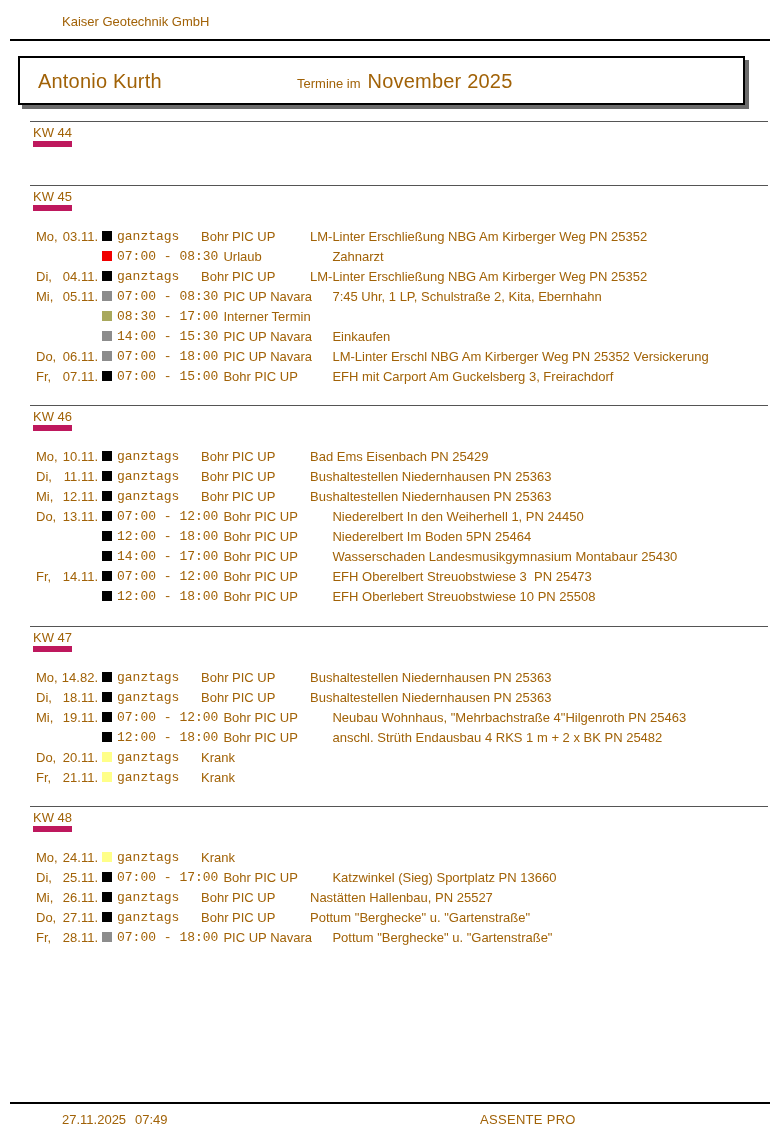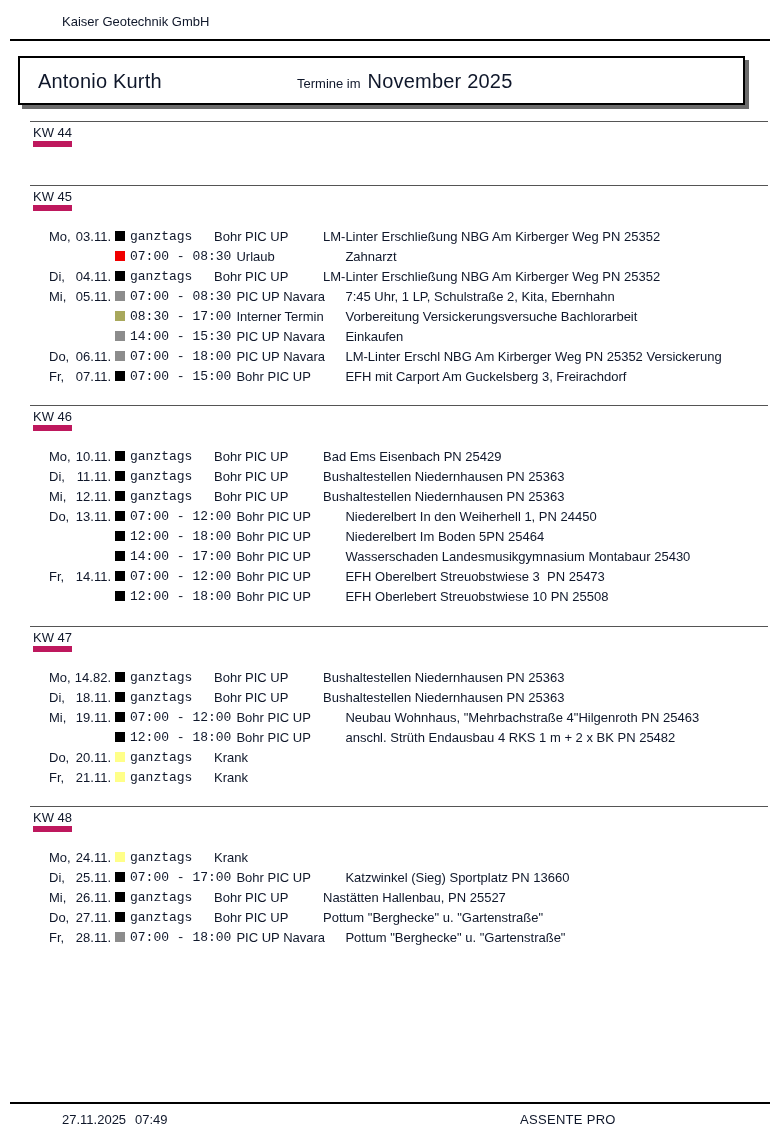--- a/index.html
+++ b/index.html
@@ -1,21 +1,21 @@
 <!DOCTYPE html>
 <html><head>
 <meta charset="utf-8">
 <style>
   html,body{margin:0;padding:0;background:#fff;}
   .page{
     position:relative;
     width:780px;height:1143px;
     background:#ffffff;
     font-family:"Liberation Sans","DejaVu Sans",sans-serif;
-    color:#0f172a;
+    color:#a16207;
     overflow:hidden;
   }
   .company{
     position:absolute;left:62px;top:14px;
     font-size:13px;
   }
   .rule-top{
     position:absolute;left:10px;top:39px;width:760px;height:2px;background:#000;
   }
   .title-box{
@@ -37,21 +37,21 @@
     position:absolute;left:30px;top:0;width:738px;height:1px;background:#555;
   }
   .week-label{
     position:absolute;left:33px;top:4px;
     font-size:13px;
     border-bottom:6px solid #be185d;
     padding-bottom:1px;
     display:inline-block;
   }
   .week-rows{
-    position:absolute;left:16px;top:41px;width:632px;
+    position:absolute;left:3px;top:41px;width:632px;
   }
   .row{
     display:flex;align-items:center;height:20px;font-size:13px;white-space:nowrap;
   }
   .cell-day{
     margin-left:33px;flex:0 0 62px;display:flex;justify-content:space-between;
   }
   .cell-square{
     margin-left:4px;flex:0 0 10px;height:10px;background:#000;
   }
@@ -62,21 +62,21 @@
     margin-left:5px;flex:0 0 104px;
   }
   .cell-desc{
     margin-left:5px;white-space:pre;
   }
   .rule-bottom{
     position:absolute;left:10px;top:1102px;width:760px;height:2px;background:#000;
   }
   .footer-date{position:absolute;left:62px;top:1112px;font-size:13px;}
   .footer-time{position:absolute;left:135px;top:1112px;font-size:13px;}
-  .footer-brand{position:absolute;left:520px;top:1112px;font-size:13px;letter-spacing:.3px;}
+  .footer-brand{position:absolute;left:480px;top:1112px;font-size:13px;letter-spacing:.3px;}
 </style>
 </head>
 <body>
 
 <div class="page">
 
   <div class="company">Kaiser Geotechnik GmbH</div>
   <div class="rule-top"></div>
 
   <div class="title-box">
@@ -136,21 +136,20 @@
     <span class="cell-desc">7:45 Uhr, 1 LP, Schulstraße 2, Kita, Ebernhahn</span>
   </div>
           <div class="row">
     <span class="cell-day">
       <span></span>
       <span></span>
     </span>
     <span class="cell-square" style="background: rgb(168, 168, 92);"></span>
     <span class="cell-time">08:30 - 17:00</span>
     <span class="cell-type">Interner Termin</span>
-    <span class="cell-desc">Vorbereitung Versickerungsversuche Bachlorarbeit</span>
   </div>
           <div class="row">
     <span class="cell-day">
       <span></span>
       <span></span>
     </span>
     <span class="cell-square" style="background: rgb(140, 140, 140);"></span>
     <span class="cell-time">14:00 - 15:30</span>
     <span class="cell-type">PIC UP Navara</span>
     <span class="cell-desc">Einkaufen</span>

